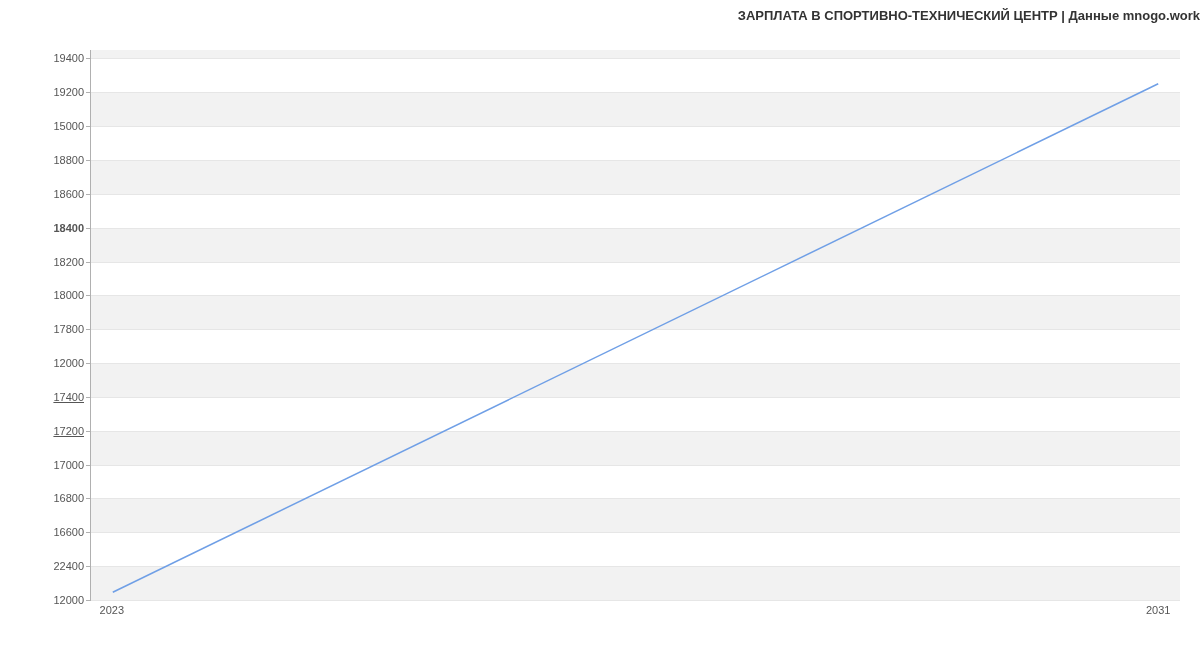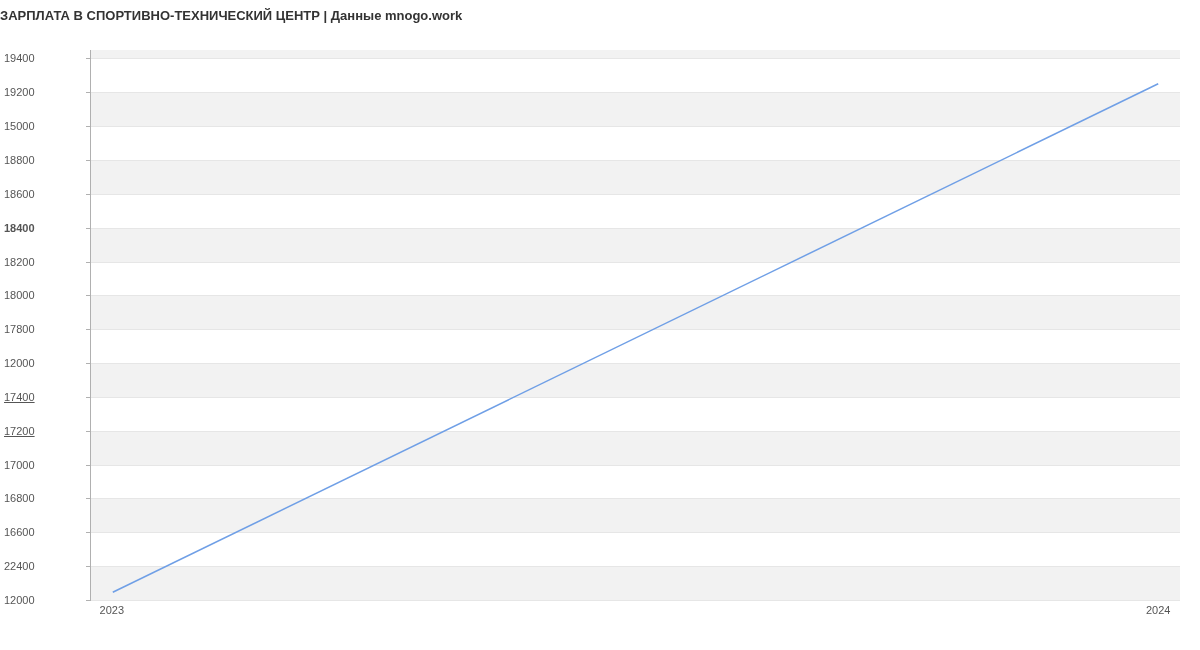--- a/index.html
+++ b/index.html
@@ -15,21 +15,21 @@
   .chart-container {
     position: relative;
     width: 1200px;
     height: 650px;
   }
   .title {
     position: absolute;
     top: 8px;
     left: 0;
     width: 1200px;
-    text-align: left;
+    text-align: right;
     font-weight: 700;
     font-size: 13px;
     color: #333333;
   }
   .plot {
     position: absolute;
     left: 90px;
     top: 50px;
     width: 1090px;
     height: 550px;
@@ -49,21 +49,21 @@
     left: 0;
     width: 100%;
     height: 1px;
     background: #e6e6e6;
     z-index: 1;
   }
   .ytick {
     position: absolute;
     right: 1116px; 
     width: 80px;
-    text-align: left;
+    text-align: right;
     font-size: 11px;
     color: #555555;
     transform: translateY(-50%);
   }
   .ytick-mark {
     position: absolute;
     left: -5px;
     width: 5px;
     height: 1px;
     background: #b0b0b0;
@@ -149,14 +149,14 @@
     <div class="ytick" style="top: 329.231px;">17800</div>
     <div class="ytick" style="top: 295.385px;">18000</div>
     <div class="ytick" style="top: 261.538px;">18200</div>
     <div class="ytick" style="top: 227.692px; font-weight: bold;">18400</div>
     <div class="ytick" style="top: 193.846px;">18600</div>
     <div class="ytick" style="top: 160px;">18800</div>
     <div class="ytick" style="top: 126.154px;">15000</div>
     <div class="ytick" style="top: 92.3077px;">19200</div>
     <div class="ytick" style="top: 58.4615px;">19400</div>
     <div class="xtick" style="left: 111.8px;">2023</div>
-    <div class="xtick" style="left: 1158.2px;">2024</div>
+    <div class="xtick" style="left: 1158.2px;">2031</div>
   </div>
 
 </body></html>

